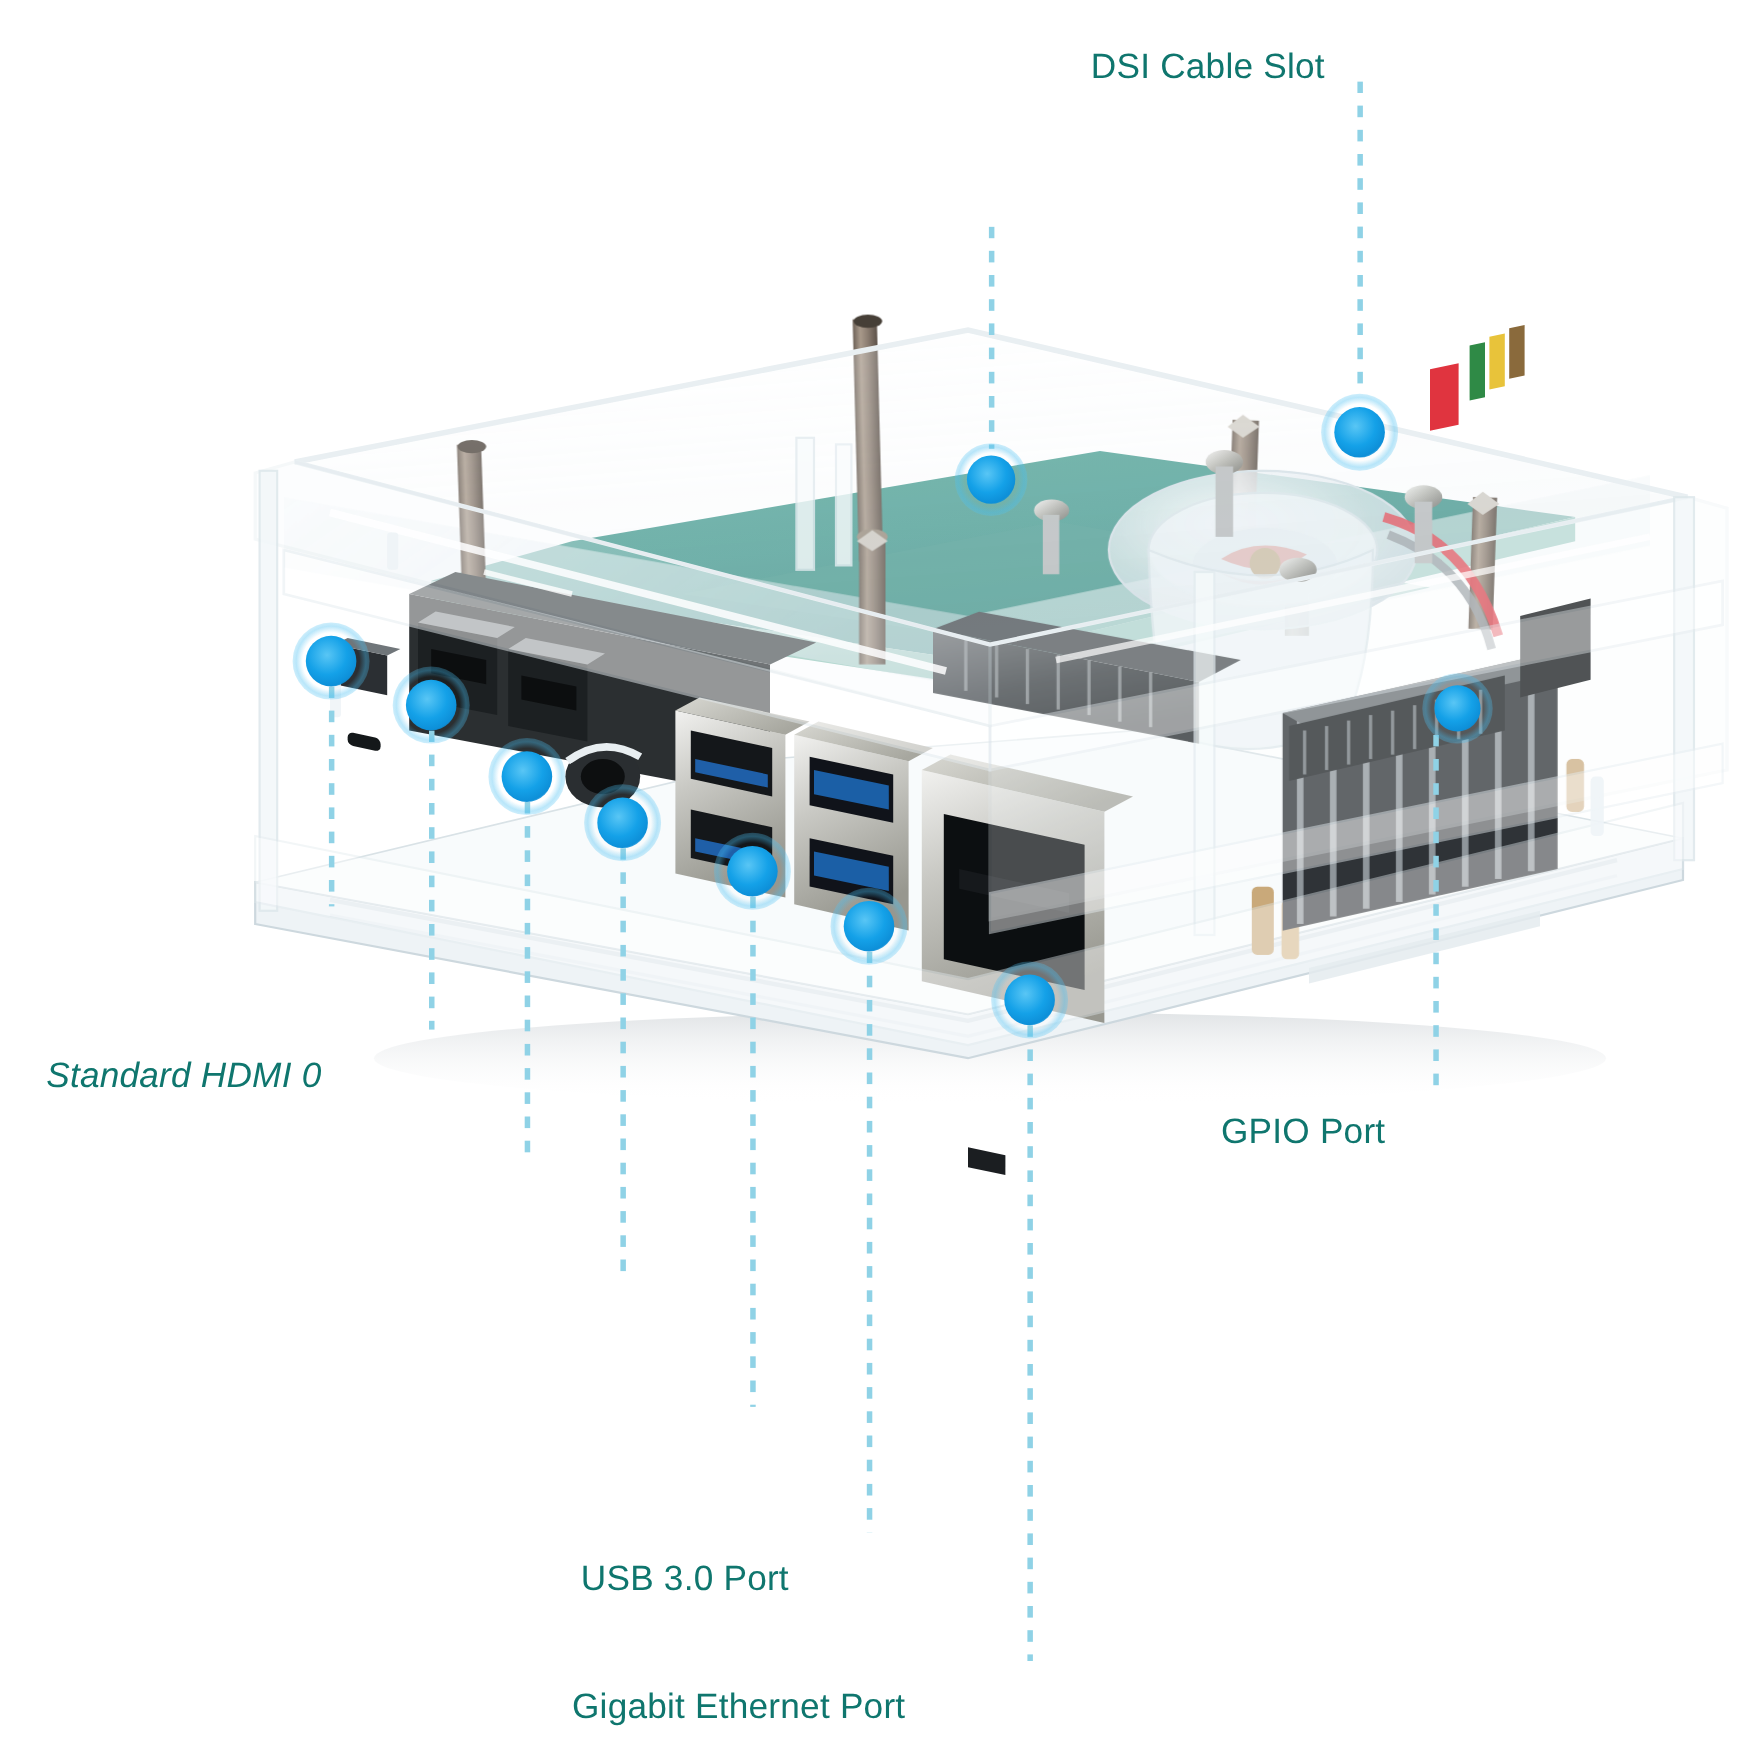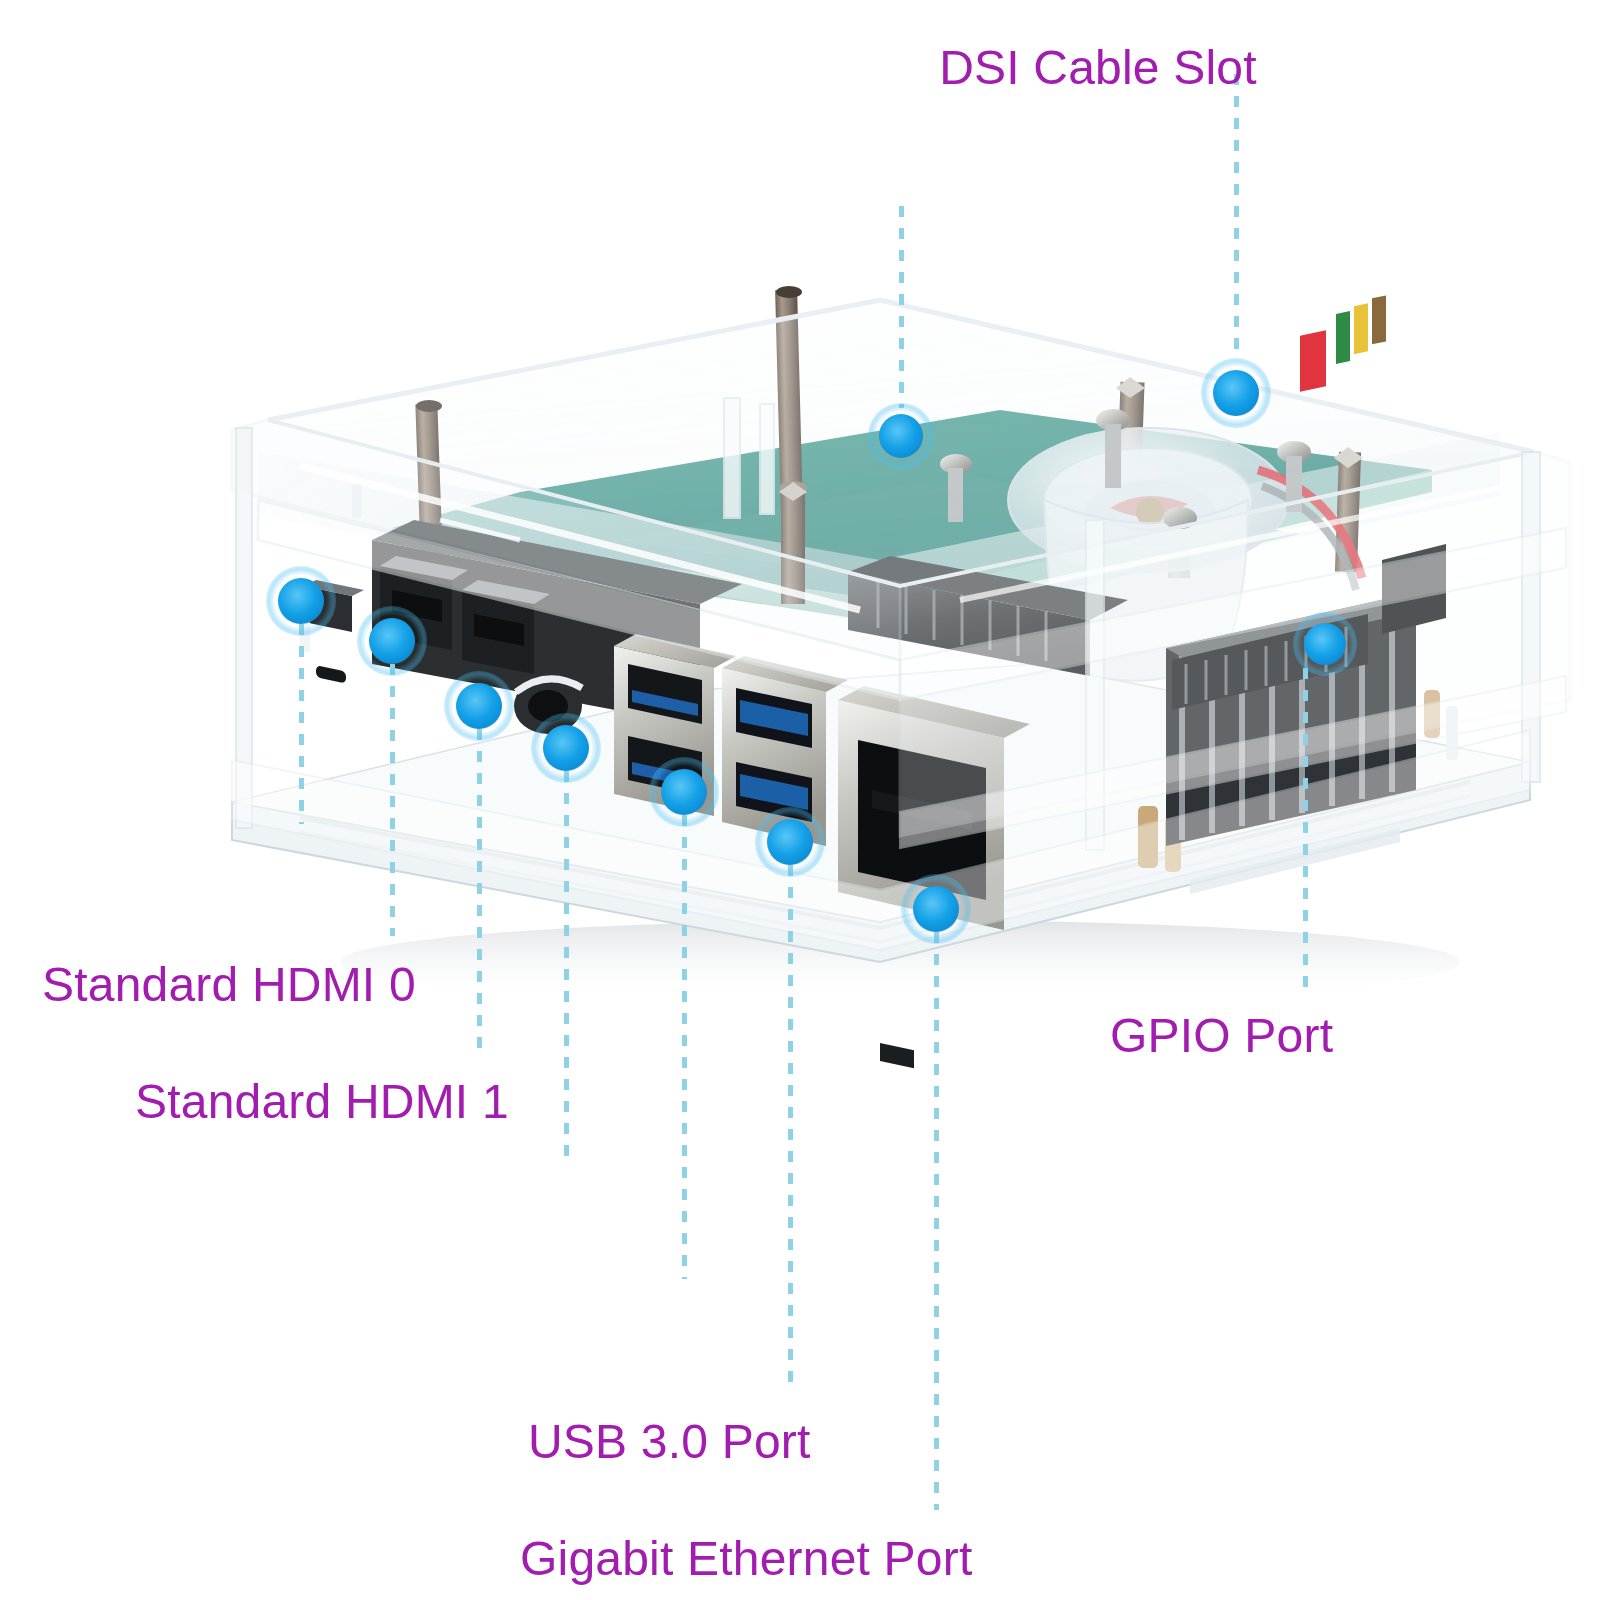--- a/index.html
+++ b/index.html
@@ -8,22 +8,22 @@
     width:1600px;height:1600px;position:relative;overflow:hidden;
     font-family:"Liberation Sans","DejaVu Sans",sans-serif;
     -webkit-font-smoothing:antialiased;
   }
   #stage{position:absolute;inset:0;width:1600px;height:1600px;}
   .layer{position:absolute;inset:0;width:1600px;height:1600px;}
 
   
   .callout-label{
     position:absolute;
-    color:#a21caf;
-    font-size:48px;
+    color:#0f766e;
+    font-size:32px;
     line-height:1.0;
     letter-spacing:0.2px;
     white-space:nowrap;
     font-weight:400;
   }
 
   
   .leader{
     position:absolute;
     width:5px;
@@ -356,20 +356,19 @@
       <div class="dot halo" style="left: 456px; top: 683px; width: 46px; height: 46px;"></div>
       <div class="dot halo" style="left: 543px; top: 725px; width: 46px; height: 46px;"></div>
       <div class="dot halo" style="left: 661px; top: 769px; width: 46px; height: 46px;"></div>
       <div class="dot halo" style="left: 767px; top: 819px; width: 46px; height: 46px;"></div>
       <div class="dot halo" style="left: 913px; top: 886px; width: 46px; height: 46px;"></div>
       <div class="dot halo" style="left: 1304px; top: 623px; width: 42px; height: 42px;"></div>
     </div>
 
   <div class="layer" id="labels">
       <div class="callout-label" style="left: 1098px; top: 44px; transform: translateX(-50%);">DSI Cable Slot</div>
-      <div class="callout-label" style="left: 42px; top: 961px;">Standard HDMI 0</div>
-      <div class="callout-label" style="left: 135px; top: 1078px;">Standard HDMI 1</div>
+      <div class="callout-label" style="left: 42px; top: 961px; font-style: italic;">Standard HDMI 0</div>
       <div class="callout-label" style="left: 528px; top: 1418px;">USB 3.0 Port</div>
       <div class="callout-label" style="left: 1110px; top: 1012px;">GPIO Port</div>
       <div class="callout-label" style="left: 520px; top: 1535px;">Gigabit Ethernet Port</div>
     </div>
 
 </div>
 
 </body></html>

